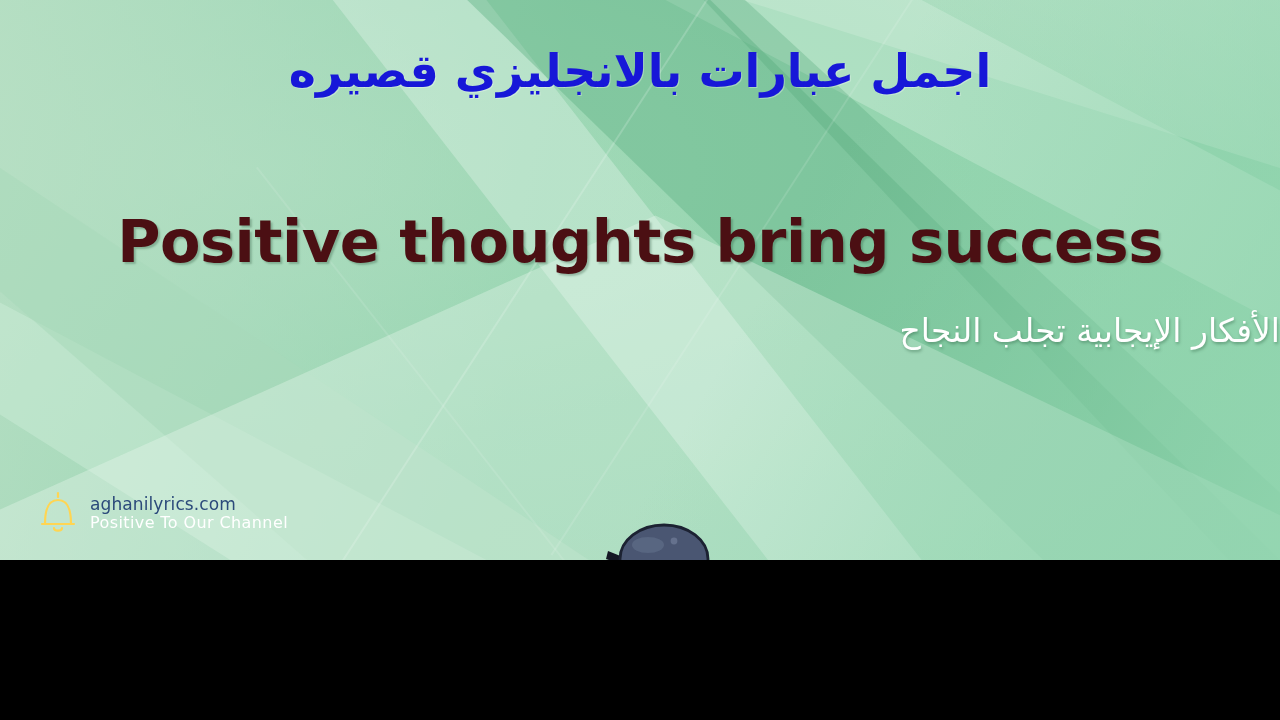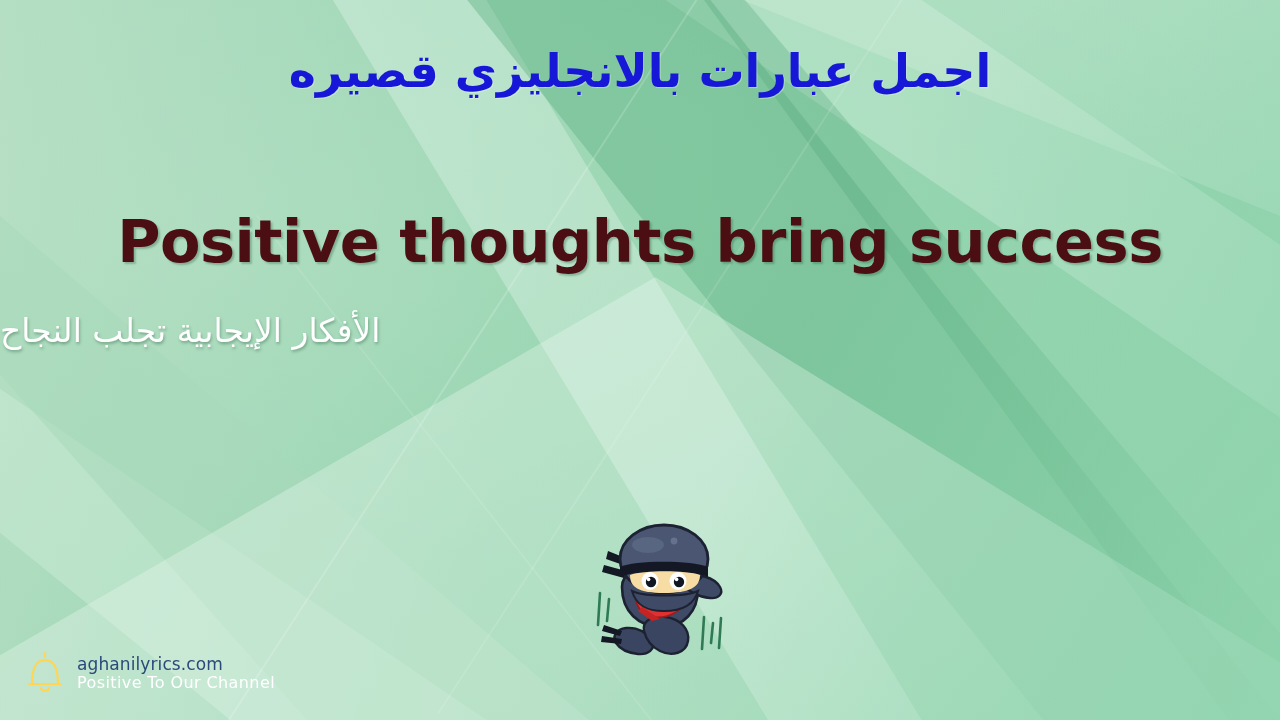--- a/index.html
+++ b/index.html
@@ -8,21 +8,21 @@
     padding: 0;
     background: #000;
   }
   body {
     font-family: "Liberation Sans", "DejaVu Sans", sans-serif;
   }
 
   #stage {
     position: relative;
     width: 1280px;
-    height: 720px;
+    height: 560px;
     overflow: hidden;
     background: #8ed3ab;
   }
 
   
   .bg-layer {
     position: absolute;
     inset: 0;
     pointer-events: none;
   }
@@ -137,21 +137,21 @@
     text-shadow: 2px 2px 2px rgba(40,80,55,0.32);
     white-space: nowrap;
     margin-top: 11px;
   }
 
   #subtitle-arabic {
     position: absolute;
     top: 311px;
     left: 0;
     right: 0;
-    text-align: left;
+    text-align: right;
     direction: rtl;
     unicode-bidi: isolate;
     font-family: "DejaVu Sans", "Liberation Sans", sans-serif;
     font-size: 33px;
     font-weight: normal;
     color: #ffffff;
     text-shadow: 1px 2px 3px rgba(40,90,60,0.40);
     white-space: nowrap;
   }
 
@@ -161,21 +161,21 @@
     left: 582px;
     top: 515px;
     width: 160px;
     height: 165px;
   }
   #ninja svg { display: block; width: 100%; height: 100%; }
 
   
   #branding {
     position: absolute;
-    left: 25px;
+    left: 38px;
     bottom: 24px;
     display: flex;
     align-items: center;
     gap: 12px;
     margin-top: 32px;
   }
   #bell-icon { width: 40px; height: 46px; flex: 0 0 auto; }
   #bell-icon svg { display:block; width:100%; height:100%; }
   .brand-text { display: flex; flex-direction: column; line-height: 1.18; }
   #brand-site {

